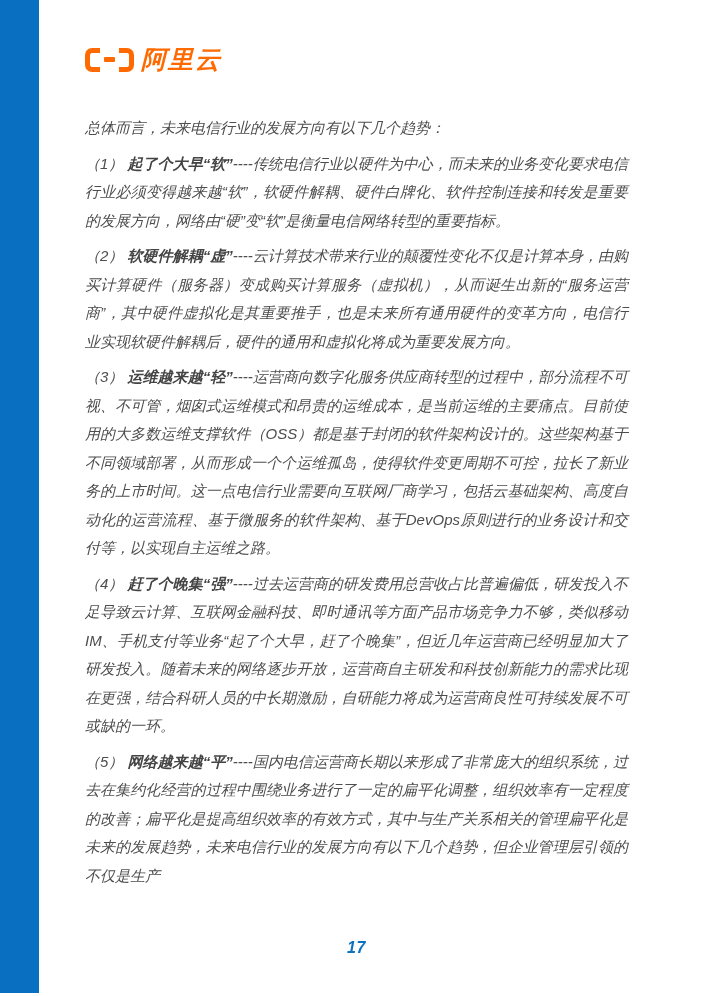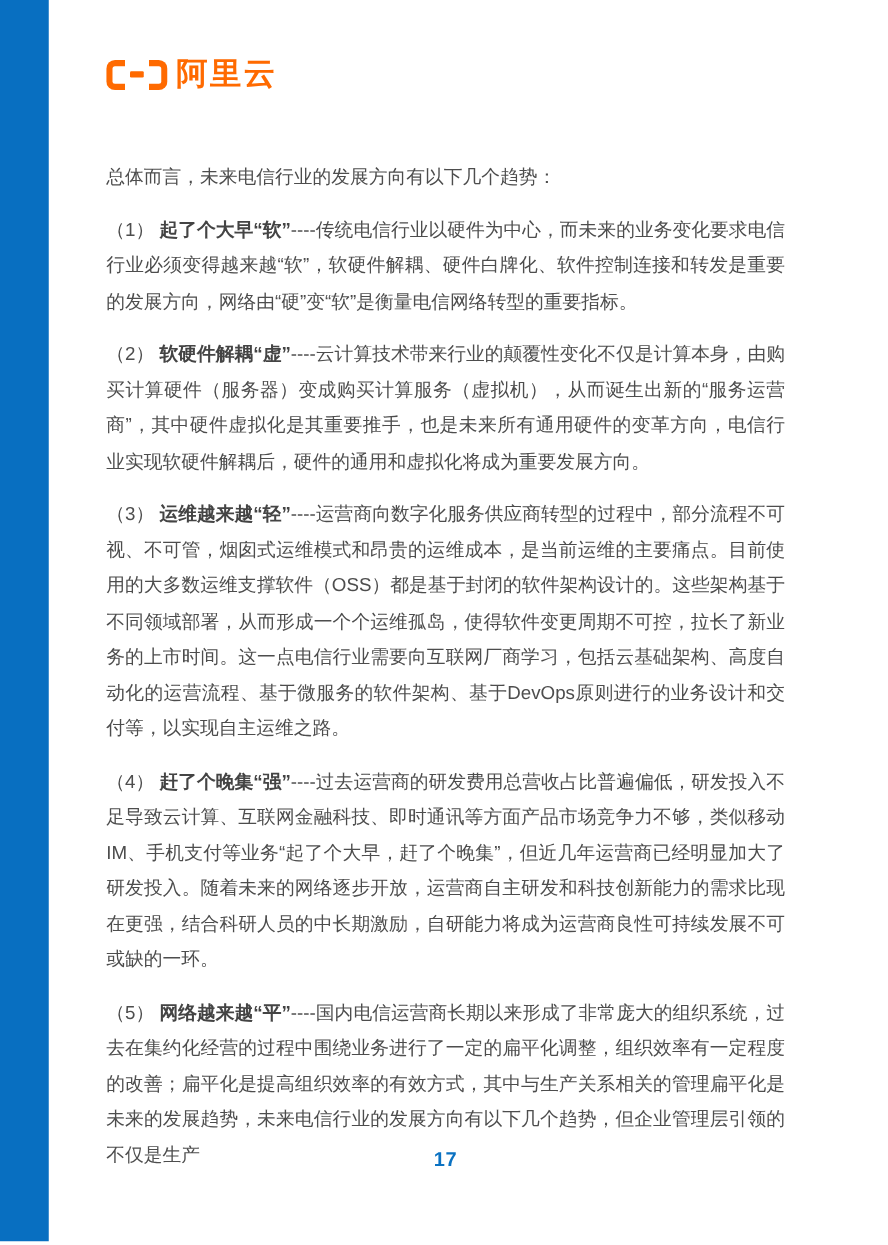--- a/index.html
+++ b/index.html
@@ -12,20 +12,21 @@
     height: 996px;
     font-family: "Liberation Sans", "DejaVu Sans", sans-serif;
     position: relative;
     overflow: hidden;
   }
   .page {
     position: relative;
     width: 596px;
     height: 996px;
     background: #ffffff;
+    font-style: italic;
   }
   
   .accent-bar {
     position: absolute;
     left: 0;
     top: 0;
     width: 39px;
     height: 993px;
     background: #086fc1;
   }
@@ -80,31 +81,31 @@
     position: absolute;
     left: 85px;
     top: 114px;
     width: 543px;
     color: #4d4d4d;
     font-size: 15px;
     line-height: 28.5px;
     text-align: justify;
   }
   .content p {
-    margin: 14px 0 7px 0;
+    margin: 0 0 7px 0;
   }
   .content p.para b {
     font-weight: 700;
     color: #444444;
   }
   
   .page-footer {
     position: absolute;
     left: 85px;
-    top: 920px;
+    top: 939px;
     width: 543px;
     text-align: center;
   }
   .page-num {
     color: #0b72c2;
     font-weight: 700;
     font-size: 16px;
     letter-spacing: 0.5px;
   }
 </style>

